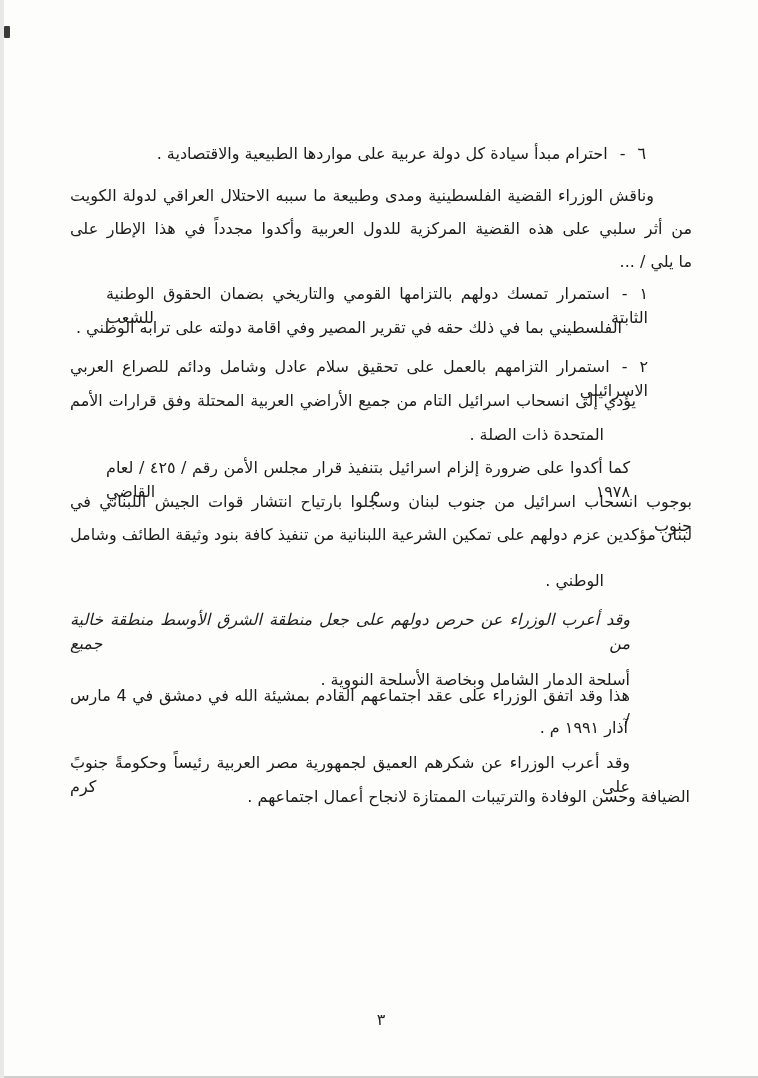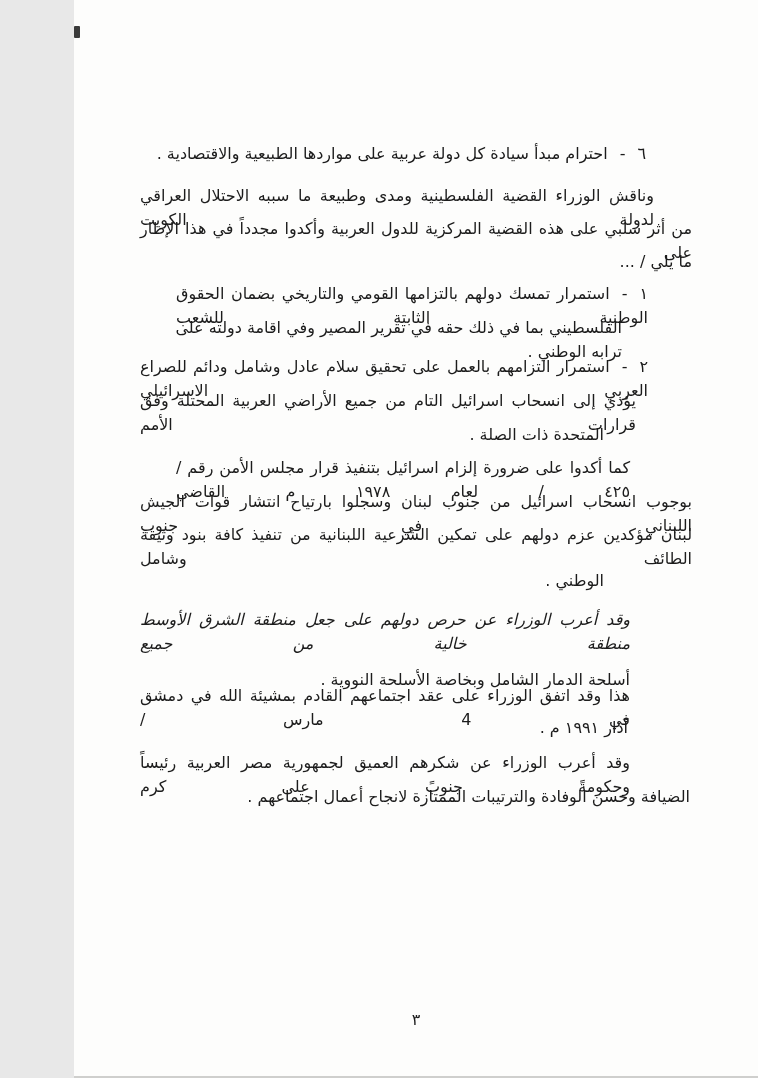--- a/index.html
+++ b/index.html
@@ -1,18 +1,18 @@
 <!DOCTYPE html>
 <html lang="ar" dir="rtl"><head>
 <meta charset="utf-8">
 <style>
   html,body{margin:0;padding:0;background:#e8e8e8;}
   .page{
     position:relative;
-    width:684px;height:1078px;
+    width:754px;height:1078px;
     background:#fdfdfc;
     overflow:hidden;
     font-family:"DejaVu Sans", sans-serif;
     color:#1c1c1c;
   }
   .line{
     position:absolute;
     right:66px;left:66px;
     direction:rtl;
     unicode-bidi:embed;

